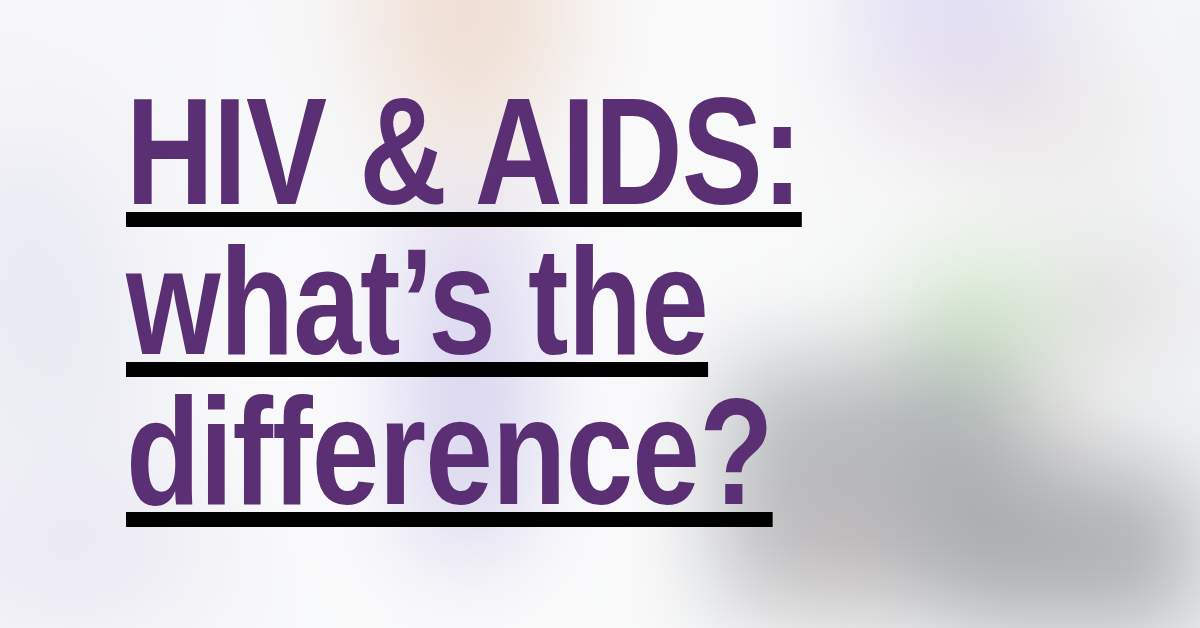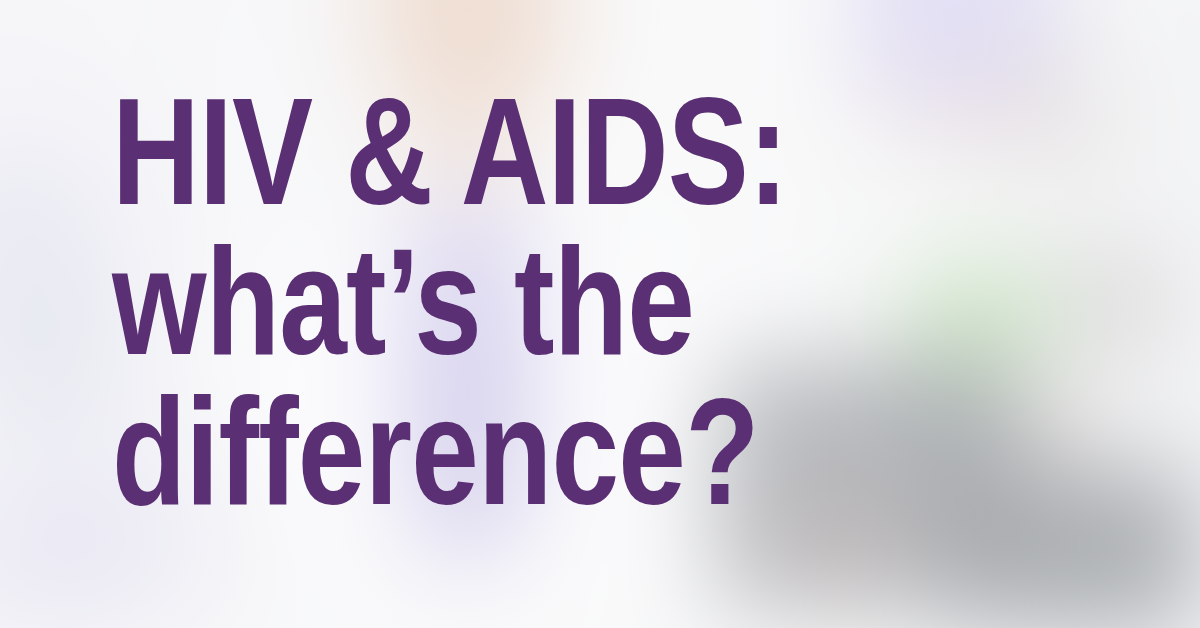--- a/index.html
+++ b/index.html
@@ -190,24 +190,25 @@
        rgba(255,255,255,0.60) 35%,
        rgba(255,255,255,0.55) 60%,
        rgba(255,255,255,0.47) 82%,
        rgba(255,255,255,0.42) 100%);
     pointer-events: none;
   }
 
   
   .headline {
     position: absolute;
-    left: 112px;
+    left: 126px;
     top: 76px;
     width: 860px;
     z-index: 5;
+    text-decoration: underline;
   }
 
   .hl-line {
     display: block;
     font-family: "Liberation Sans Narrow", "Liberation Sans", sans-serif;
     font-weight: 700;
     font-size: 152px;
     line-height: 150px;
     letter-spacing: -1px;
     transform: scaleX(0.80);

